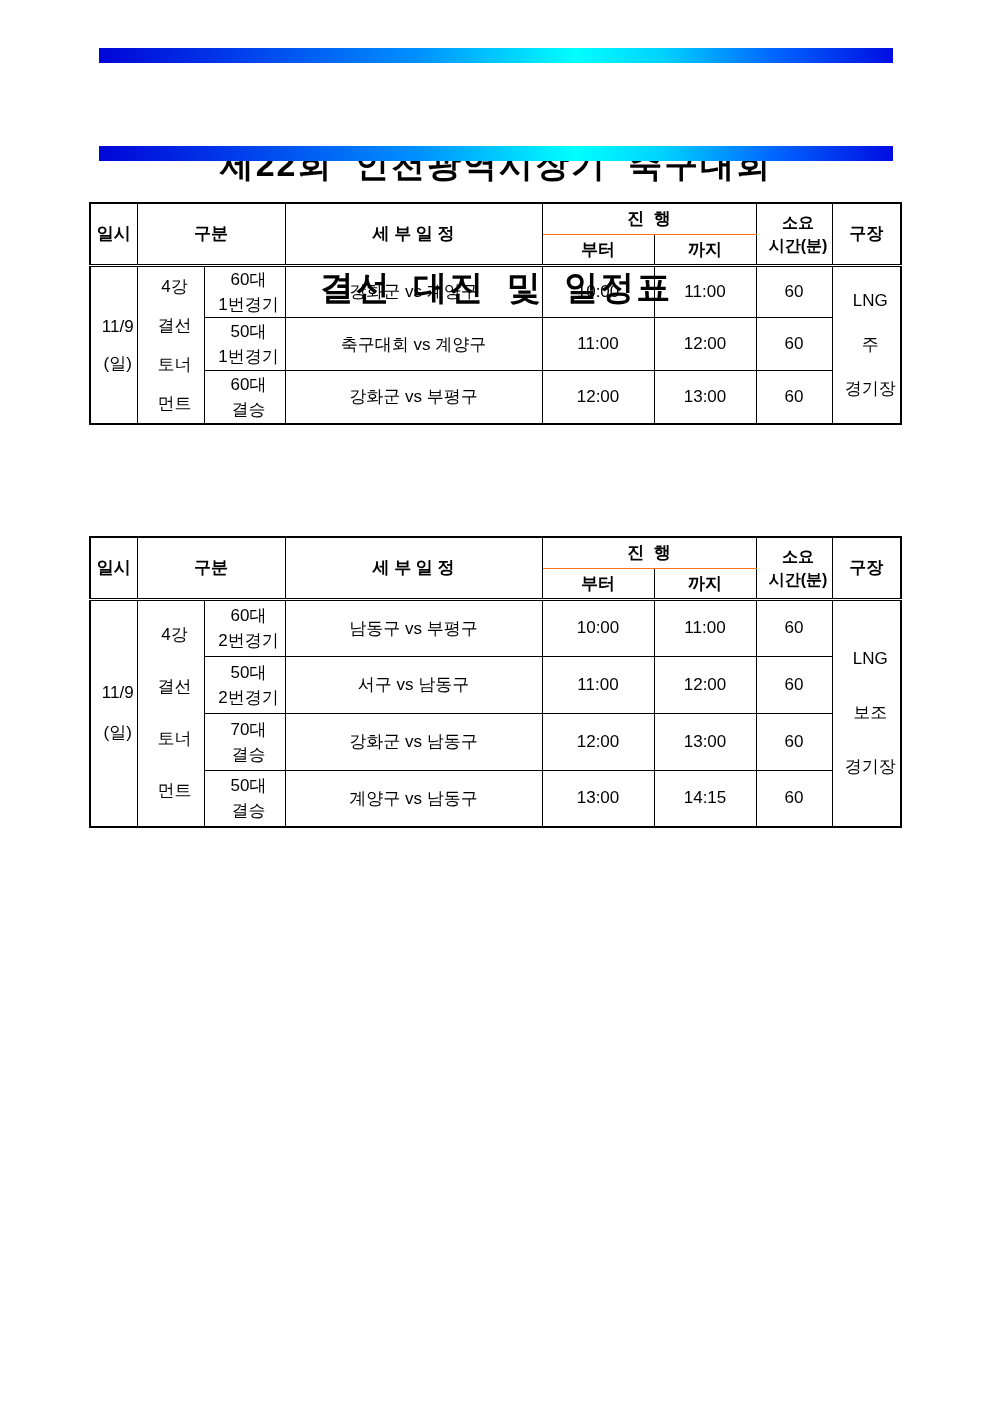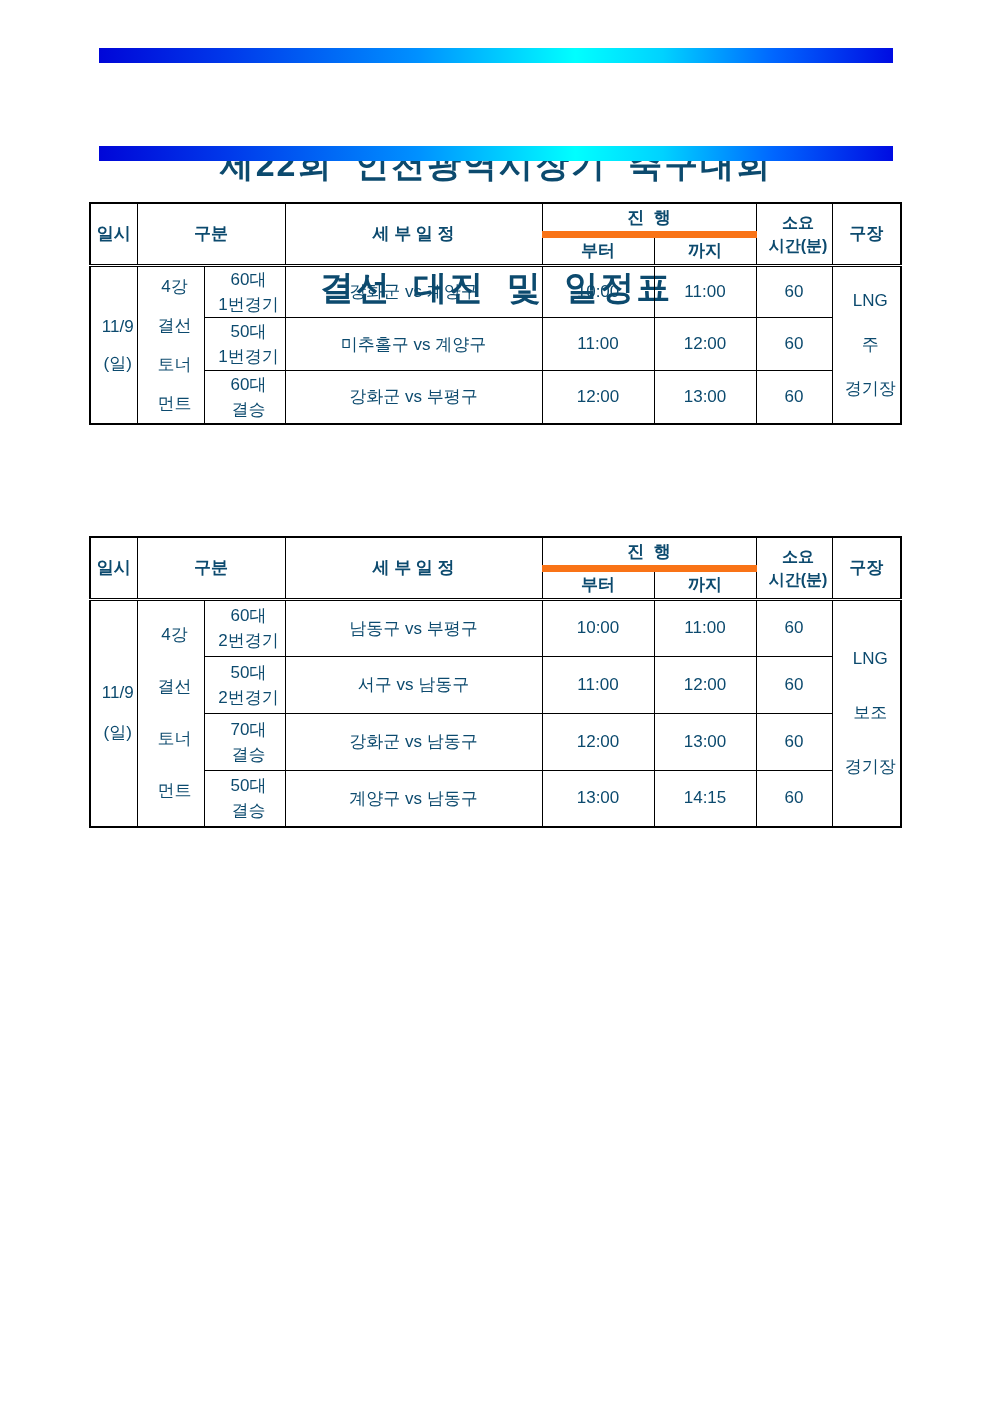--- a/index.html
+++ b/index.html
@@ -2,21 +2,21 @@
 <html><head>
 <meta charset="utf-8">
 <style>
   * { margin:0; padding:0; box-sizing:border-box; }
   html,body { background:#ffffff; }
   .page {
     position:relative;
     width:992px; height:1403px;
     background:#ffffff;
     font-family:"Liberation Sans", sans-serif;
-    color:#0c4a6e;
+    color:#000000;
     overflow:hidden;
   }
   
   .grad-bar {
     position:absolute; left:99px; width:794px; height:15px;
     background:linear-gradient(90deg,
       #0006d8 0%, #0038ea 16%, #0090ff 40%, #00ffff 60%,
       #00d2ff 71%, #0066ff 85%, #000ce2 100%);
   }
   .bar-top { top:48px; }
@@ -43,21 +43,21 @@
   .sched th, .sched td {
     border:1px solid #000;
     padding:0;
     vertical-align:middle;
     overflow:hidden;
   }
   .sched thead th {
     font-size:17px; font-weight:700;
     border-bottom:3px double #000;   
   }
-  .sched thead th.progress { border-bottom:7px solid #f97316; }
+  .sched thead th.progress { border-bottom:1px solid #f97316; }
   .sched thead tr { height:31px; }
   .sched td { font-size:17px; font-weight:400; }
   .t1 tbody tr { height:52px; }
   .t2 tbody tr { height:57px; }
   .pre { white-space:pre; }
   .stack { display:flex; flex-direction:column; justify-content:center;padding-left:8px; }
   .stack div { line-height:25px; }
   .dur-stack div { line-height:23px; font-size:16px; }
   .t1 .date div { line-height:37px; }
   .t1 .cat  div { line-height:39px; }
@@ -145,21 +145,21 @@
             </div>
           </td>
         </tr>
         <tr>
           <td>
             <div class="stack">
               <div>50대</div>
               <div>1번경기</div>
             </div>
           </td>
-          <td>미추홀구 vs 계양구</td>
+          <td>축구대회 vs 계양구</td>
           <td>11:00</td>
           <td>12:00</td>
           <td>60</td>
         </tr>
         <tr>
           <td>
             <div class="stack">
               <div>60대</div>
               <div>결승</div>
             </div>

